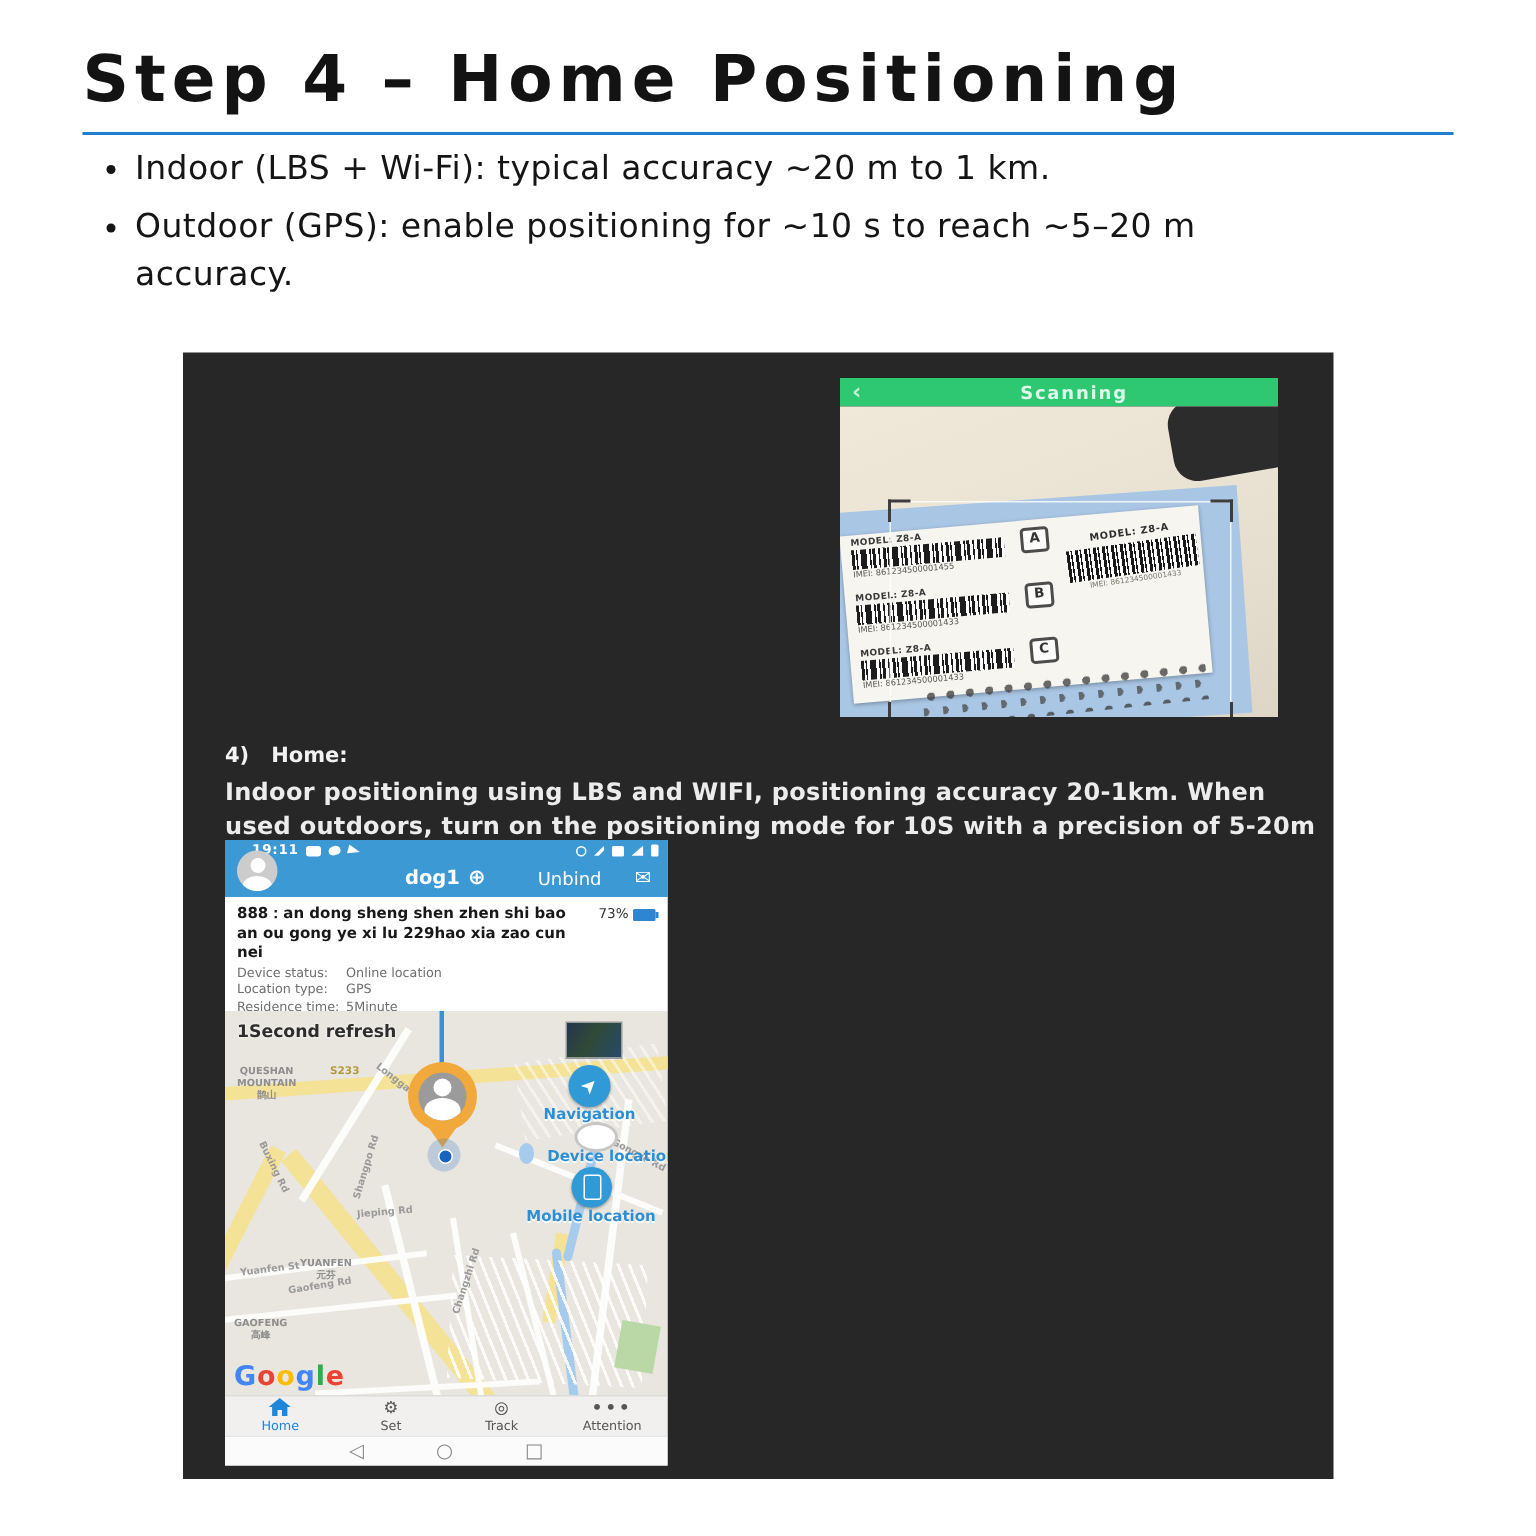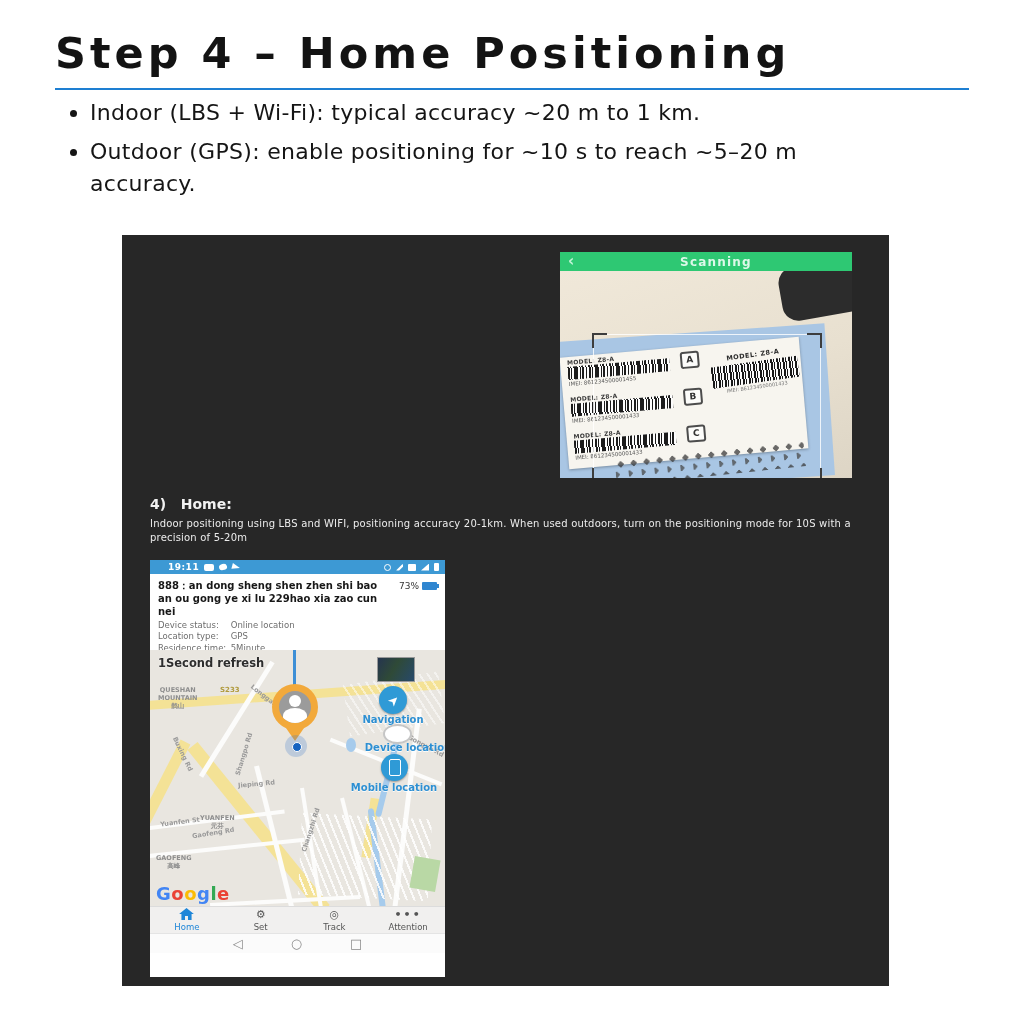--- a/index.html
+++ b/index.html
@@ -51,21 +51,21 @@
   .corner.tr{right:-2px;top:-2px;border-left:none;border-bottom:none;}
   .corner.bl{left:-2px;bottom:-2px;border-right:none;border-top:none;}
   .corner.br{right:-2px;bottom:-2px;border-left:none;border-top:none;}
   .scan-stamps{position:absolute;left:55px;top:177px;width:190px;height:28px;transform:rotate(-6deg);opacity:.75;
        background-image:radial-gradient(circle 2.6px at 6px 7px,#3a3a3a 0 2.6px,transparent 2.8px),
                         radial-gradient(circle 2.6px at 1px 17px,#4a4a4a 0 2.6px,transparent 2.8px);
        background-size:13px 21px;}
 
   
   .cap-h{position:absolute;left:28px;top:261px;font-size:14px;font-weight:bold;color:#f2f2f2;}
-  .cap-b{position:absolute;left:28px;top:282px;width:742px;font-size:10px;font-weight:400;
+  .cap-b{position:absolute;left:28px;top:282px;width:742px;font-size:16px;font-weight:700;
          color:#ececec;line-height:1.42;letter-spacing:.2px;}
 
   
   .phone{position:absolute;left:28px;top:325px;width:295px;height:417px;background:#fff;}
   .p-status{height:14px;background:#3d99d4;display:flex;align-items:center;padding:0 6px;color:#fff;}
   .p-time{font-size:9px;font-weight:bold;letter-spacing:.5px;margin-left:12px;}
   .sic{display:inline-block;background:#fff;margin-left:5px;}
   .sic.msg{width:10px;height:7px;border-radius:2px;}
   .sic.paw{width:8px;height:6px;border-radius:50% 50% 40% 40%;transform:rotate(-15deg);}
   .sic.send{width:0;height:0;background:none;border-left:8px solid #fff;border-top:3px solid transparent;border-bottom:3px solid transparent;transform:rotate(15deg);}
@@ -201,20 +201,30 @@
       <span class="sic send"></span>
       <span class="s-right">
         <span class="sic gps"></span>
         <span class="sic call"></span>
         <span class="sic sd"></span>
         <span class="sic sig"></span>
         <span class="sic bat"></span>
       </span>
     </div>
 
+    <div class="p-header">
+      <div class="avatar">
+        <div class="av-head"></div>
+        <div class="av-body"></div>
+      </div>
+      <span class="dev-name">dog1</span>
+      <span class="add-ic">⊕</span>
+      <span class="unbind">Unbind</span>
+      <span class="mail-ic">✉</span>
+    </div>
 
     <div class="p-card">
       <div class="addr">888：an dong sheng shen zhen shi bao an ou gong ye xi lu 229hao xia zao cun nei</div>
       <div class="batt">
         <span>73%</span>
         <span class="batt-ic"></span>
       </div>
       <div class="crow">
         <span class="cl">Device status:</span>
         <span>Online location</span>

